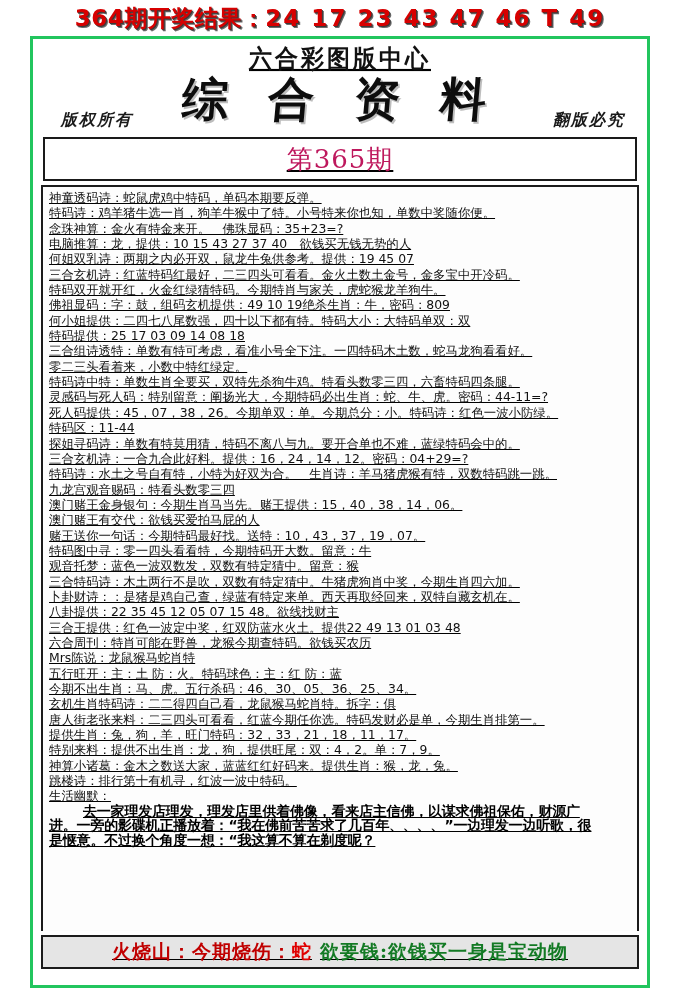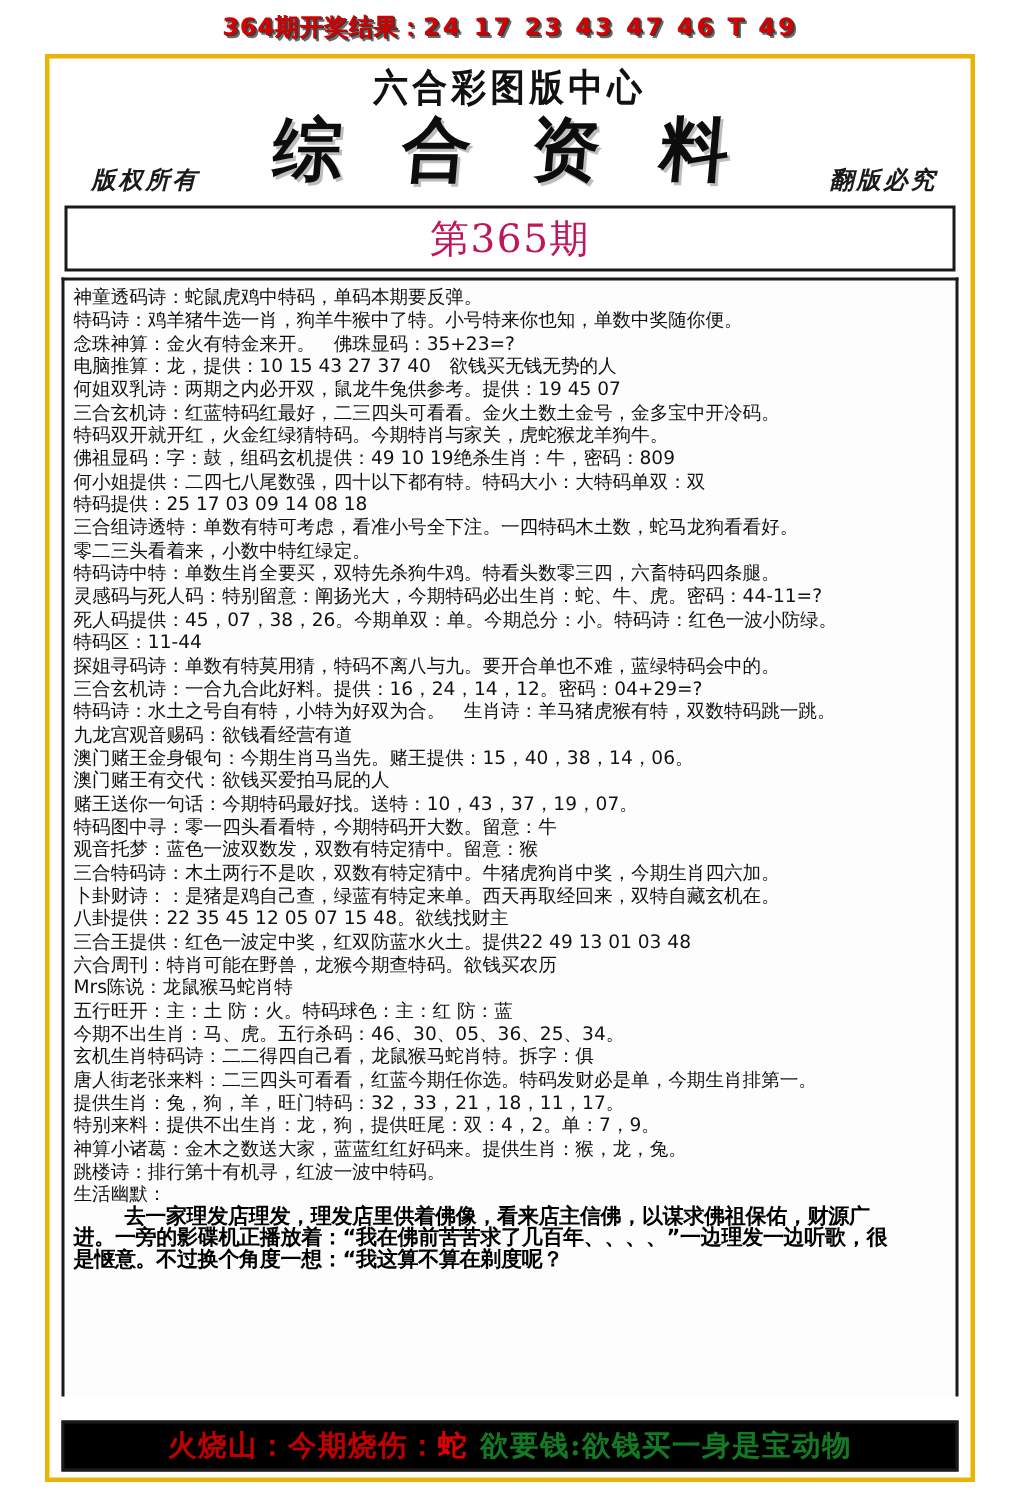--- a/index.html
+++ b/index.html
@@ -16,40 +16,41 @@
 
   
   .result-banner {
     height: 36px;
     display: flex;
     align-items: center;
     justify-content: center;
     background: #ffffff;
   }
   .result-text {
-    font-size: 16px;
+    font-size: 23px;
     font-weight: bold;
     letter-spacing: 0.5px;
     color: #d70000;
     text-shadow:
        1px 1px 0 #3a3a3a,
        2px 2px 0 #6b6b6b;
     white-space: nowrap;
   }
   .result-text .nums { letter-spacing: 2px; }
 
   
   .poster {
     margin: 0 auto;
     width: 620px;
     height: 952px;
     box-sizing: border-box;
-    border: 3px solid #eab308;
+    border: 3px solid #22c55e;
     background: #ffffff;
     position: relative;
+    text-decoration: underline;
   }
 
   
   .masthead {
     position: relative;
     height: 98px;
     border-bottom: 0;
     overflow: hidden;
   }
   .mast-top {
@@ -128,27 +129,27 @@
     font-size: 14px;
     line-height: 14.6px;
     font-weight: bold;
     color: #000000;
     letter-spacing: -0.2px;
   }
   .humor-body .indent { display: inline-block; width: 34px; }
 
   
   .bottom-bar {
-    margin: 16px 8px;
+    margin: 4px 8px;
     border: 2px solid #1b1b1b;
     height: 34px;
     display: flex;
     align-items: center;
     justify-content: center;
-    background: #000000;
+    background: #e5e5e5;
     box-sizing: border-box;
   }
   .bottom-bar span {
     font-family: "DejaVu Serif", "Liberation Serif", serif;
     font-weight: bold;
     font-size: 19px;
     letter-spacing: 1px;
     white-space: nowrap;
   }
   .c-red   { color: #c00000; }
@@ -192,21 +193,21 @@
         <div class="line">特码提供：25 17 03 09 14 08 18</div>
         <div class="line">三合组诗透特：单数有特可考虑，看准小号全下注。一四特码木土数，蛇马龙狗看看好。</div>
         <div class="line">零二三头看着来，小数中特红绿定。</div>
         <div class="line">特码诗中特：单数生肖全要买，双特先杀狗牛鸡。特看头数零三四，六畜特码四条腿。</div>
         <div class="line">灵感码与死人码：特别留意：阐扬光大，今期特码必出生肖：蛇、牛、虎。密码：44-11=?</div>
         <div class="line">死人码提供：45，07，38，26。今期单双：单。今期总分：小。特码诗：红色一波小防绿。</div>
         <div class="line">特码区：11-44</div>
         <div class="line">探姐寻码诗：单数有特莫用猜，特码不离八与九。要开合单也不难，蓝绿特码会中的。</div>
         <div class="line">三合玄机诗：一合九合此好料。提供：16，24，14，12。密码：04+29=?</div>
         <div class="line">特码诗：水土之号自有特，小特为好双为合。　生肖诗：羊马猪虎猴有特，双数特码跳一跳。</div>
-        <div class="line">九龙宫观音赐码：欲钱看经营有道</div>
+        <div class="line">九龙宫观音赐码：特看头数零三四</div>
         <div class="line">澳门赌王金身银句：今期生肖马当先。赌王提供：15，40，38，14，06。</div>
         <div class="line">澳门赌王有交代：欲钱买爱拍马屁的人</div>
         <div class="line">赌王送你一句话：今期特码最好找。送特：10，43，37，19，07。</div>
         <div class="line">特码图中寻：零一四头看看特，今期特码开大数。留意：牛</div>
         <div class="line">观音托梦：蓝色一波双数发，双数有特定猜中。留意：猴</div>
         <div class="line">三合特码诗：木土两行不是吹，双数有特定猜中。牛猪虎狗肖中奖，今期生肖四六加。</div>
         <div class="line">卜卦财诗：：是猪是鸡自己查，绿蓝有特定来单。西天再取经回来，双特自藏玄机在。</div>
         <div class="line">八卦提供：22 35 45 12 05 07 15 48。欲线找财主</div>
         <div class="line">三合王提供：红色一波定中奖，红双防蓝水火土。提供22 49 13 01 03 48</div>
         <div class="line">六合周刊：特肖可能在野兽，龙猴今期查特码。欲钱买农历</div>

